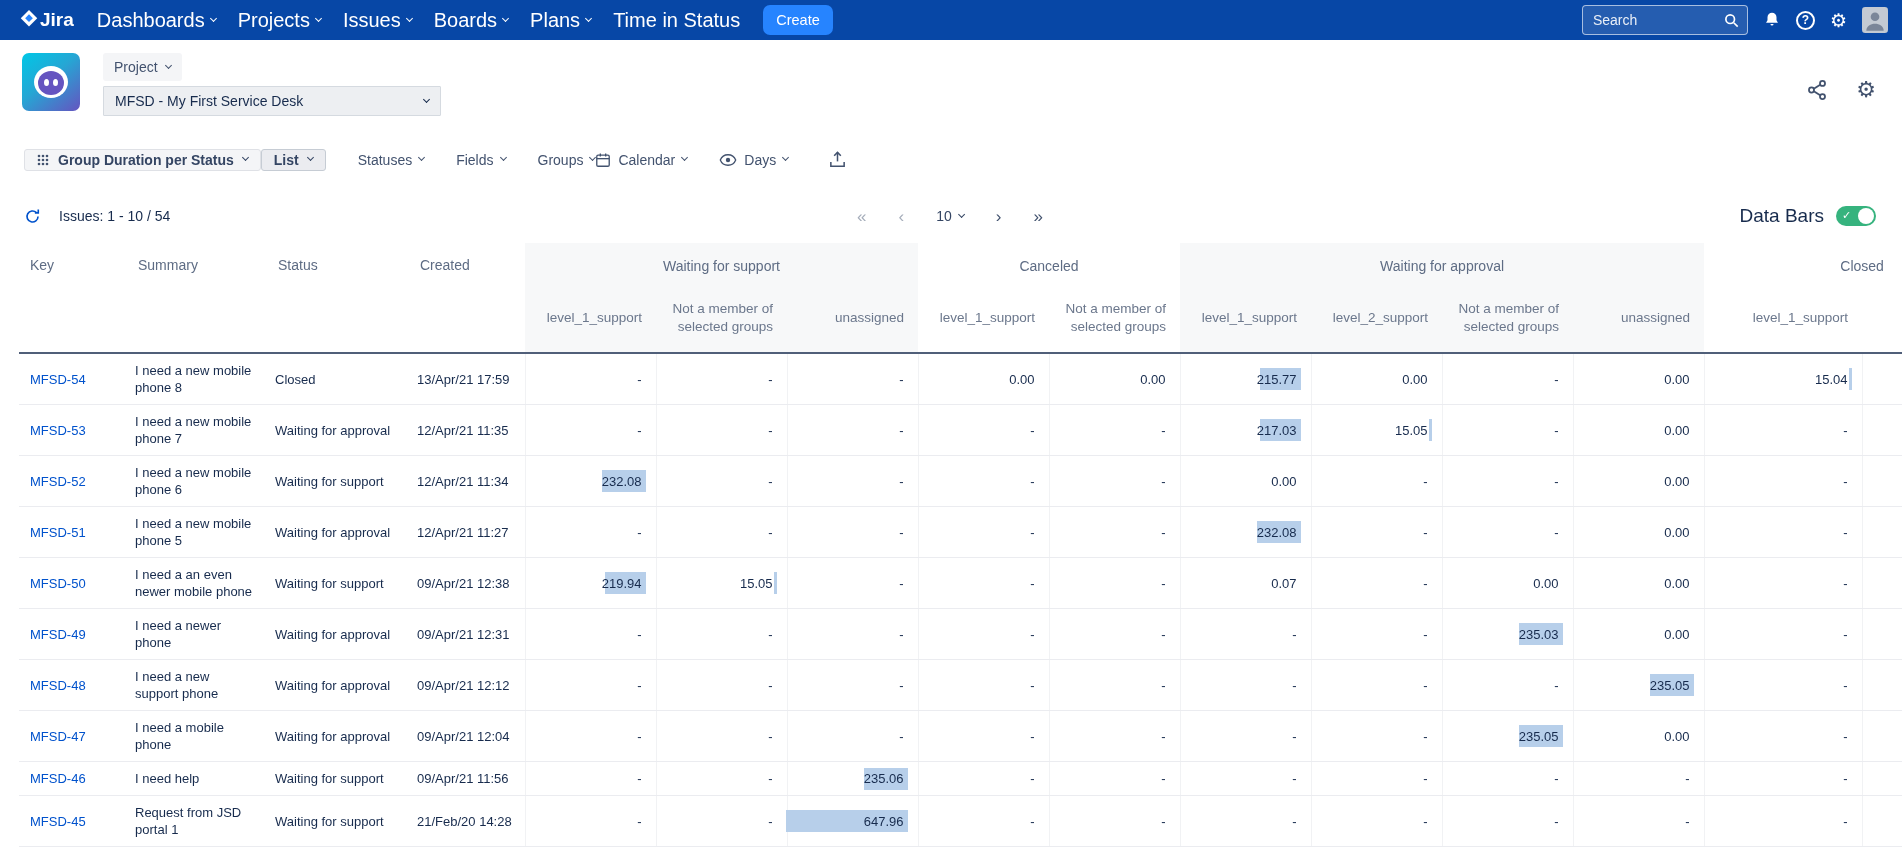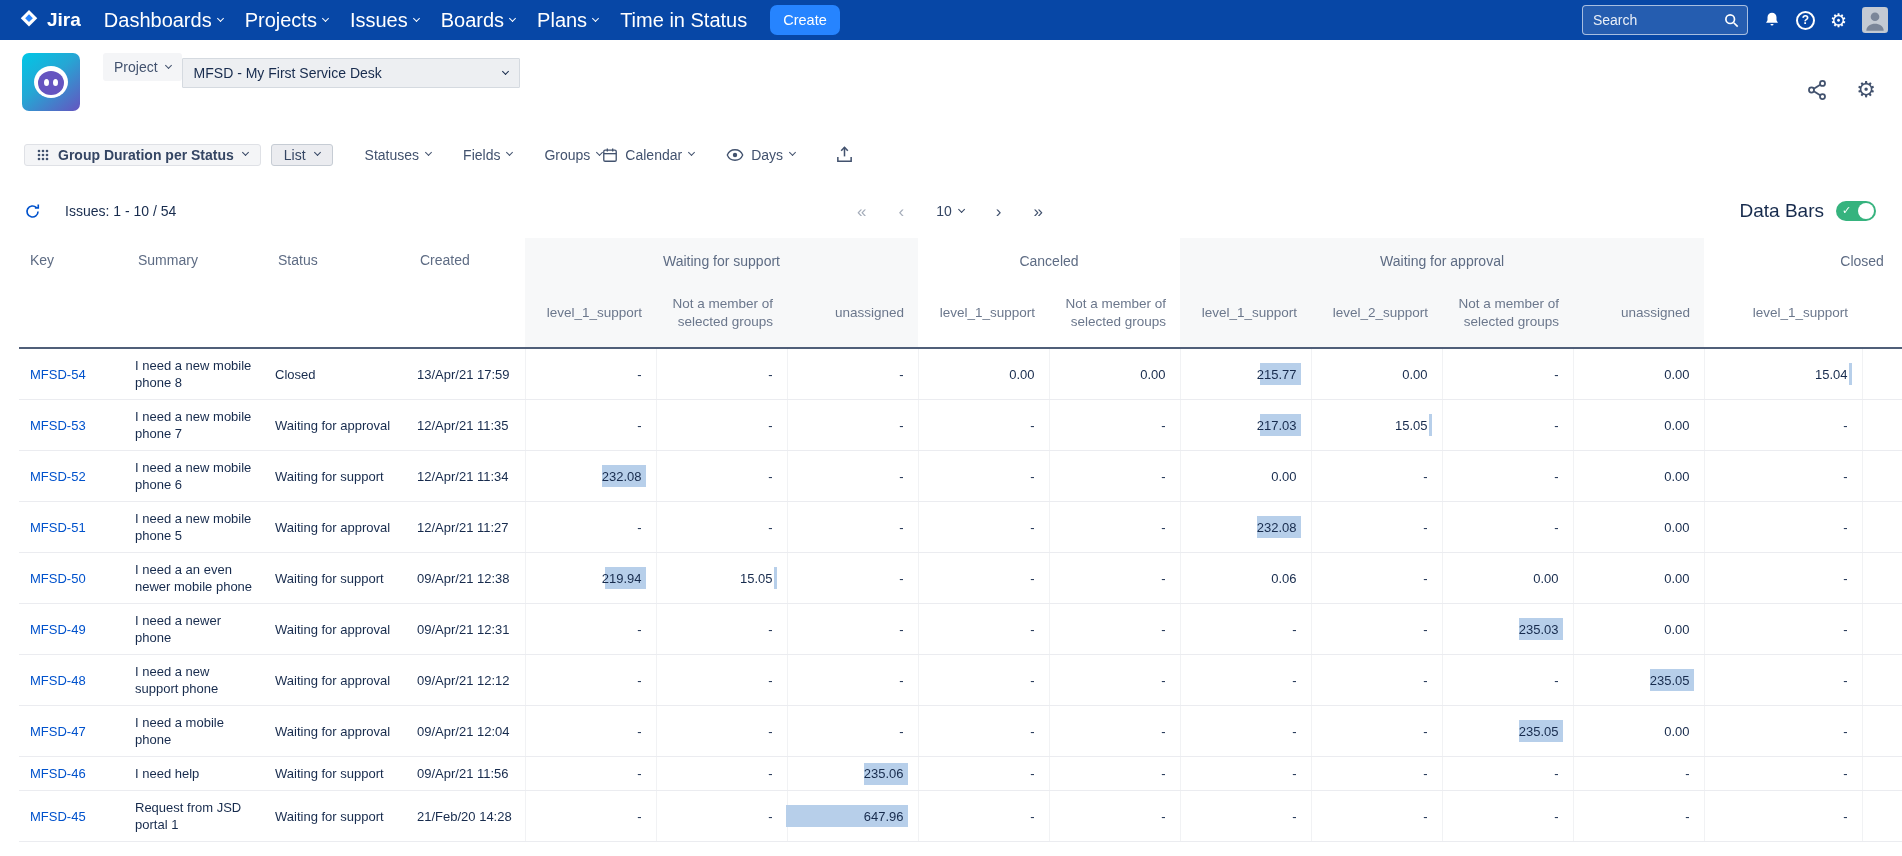--- a/index.html
+++ b/index.html
@@ -7,58 +7,58 @@
     --toggle:#36B37E; --shade:#F7F8F9;
   }
   *{box-sizing:border-box;}
   html,body{margin:0;padding:0;}
   body{
     width:1902px;height:856px;overflow:hidden;background:#fff;
     font-family:"Liberation Sans",sans-serif;color:#172B4D;
   }
   
   .topnav{height:40px;background:var(--nav);display:flex;align-items:center;padding:0 14px;}
-  .brand{display:flex;align-items:flex-start;gap:7px;color:#fff;font-size:19px;font-weight:bold;padding:0 12px 0 4px;cursor:pointer;}
+  .brand{display:flex;align-items:flex-start;color:#fff;font-size:19px;font-weight:bold;padding:0 12px 0 4px;cursor:pointer;}
   .nav-item{color:#fff;font-size:20px;padding:0 11px;height:40px;display:flex;align-items:center;gap:6px;cursor:pointer;white-space:nowrap;}
   .cv{display:inline-block;width:6px;height:6px;border-right:1.6px solid currentColor;border-bottom:1.6px solid currentColor;transform:rotate(45deg);margin-top:-4px;}
   .cv.small{width:5px;height:5px;}
   .create-btn{background:var(--create);color:#fff;border:none;border-radius:7px;font-size:14.5px;font-family:inherit;padding:7px 13px;margin-left:12px;cursor:pointer;}
   .nav-right{margin-left:auto;display:flex;align-items:center;gap:15px;}
   .search-box{display:flex;align-items:center;width:166px;height:30px;border:1px solid rgba(255,255,255,.6);border-radius:4px;background:rgba(255,255,255,.12);padding:0 8px;}
   .search-box input{flex:1;min-width:0;background:transparent;border:none;outline:none;color:#fff;font-size:14px;font-family:inherit;}
   .search-box input::placeholder{color:rgba(255,255,255,.9);}
   .nav-icon{color:#fff;display:flex;align-items:center;cursor:pointer;}
   .help-circle{width:19px;height:19px;border-radius:50%;border:2px solid #fff;color:#fff;font-size:12px;font-weight:bold;display:flex;align-items:center;justify-content:center;}
   .gear-glyph{font-size:19px;line-height:1;}
   
   .project-header{display:flex;align-items:flex-start;padding:13px 26px 0 22px;}
   .proj-avatar{width:58px;height:58px;border-radius:7px;background:linear-gradient(140deg,#00C7E6 0%,#26A6D4 45%,#6554C0 100%);position:relative;flex:0 0 auto;}
   .pa-head{position:absolute;left:12px;top:13px;width:34px;height:32px;background:#fff;border-radius:50%;}
   .pa-face{position:absolute;left:4px;top:5px;width:26px;height:24px;background:#6554C0;border-radius:50%;}
   .pa-eye{position:absolute;top:8px;width:5px;height:7px;background:#fff;border-radius:50%;}
   .pa-eye.l{left:6px;} .pa-eye.r{left:15px;}
-  .proj-controls{margin-left:23px;display:flex;flex-direction:row;align-items:flex-start;justify-content:center;}
+  .proj-controls{margin-left:23px;display:flex;flex-direction:column;align-items:flex-start;justify-content:center;}
   .project-dd{display:inline-flex;align-items:center;gap:8px;background:#F4F5F7;border:none;border-radius:3px;height:28px;padding:0 11px;font-size:14px;color:#42526E;font-family:inherit;cursor:pointer;}
   .project-select{margin-top:5px;width:338px;height:30px;background:#EDEFF2;border:1px solid #D5DAE0;border-radius:1px;display:flex;align-items:center;justify-content:space-between;padding:0 11px;font-size:14px;color:#172B4D;cursor:pointer;}
   .hdr-icons{margin-left:auto;display:flex;align-items:center;gap:28px;margin-top:26px;color:#42526E;}
   .hdr-icons .gear-glyph{font-size:22px;color:#42526E;}
   
   .toolbar{display:flex;align-items:center;margin:32px 26px 0 24px;}
   .btn{display:inline-flex;align-items:center;gap:9px;background:#F4F5F7;border:1px solid #DFE1E6;border-radius:3px;height:22px;padding:0 12px;font-size:14px;color:#42526E;font-family:inherit;cursor:pointer;white-space:nowrap;}
   .btn.report{font-weight:bold;color:#344563;}
-  .btn.list{font-weight:normal;color:#344563;margin-left:10px;background:#EBECF0;border-color:#C6CCD4;}
+  .btn.list{font-weight:bold;color:#344563;background:#EBECF0;border-color:#C6CCD4;}
   .txt-dd{display:inline-flex;align-items:center;gap:7px;margin-left:32px;font-size:14px;color:#42526E;cursor:pointer;white-space:nowrap;}
   .filter-wrap{flex:1;display:flex;justify-content:center;}
   .filter-wrap input{width:250px;border:none;outline:none;background:transparent;text-align:center;font-size:14px;font-family:inherit;color:#172B4D;}
   .filter-wrap input::placeholder{color:#7A869A;}
   .export-btn{margin-left:38px;background:none;border:none;padding:2px;cursor:pointer;display:flex;}
   
   .status-row{display:flex;align-items:center;margin:32px 26px 0 24px;position:relative;height:26px;}
   .refresh-btn{background:none;border:none;padding:0;display:flex;cursor:pointer;}
-  .issues-label{margin-left:24px;font-size:14px;color:#172B4D;}
+  .issues-label{margin-left:18px;font-size:14px;color:#172B4D;}
   .pagination{position:absolute;left:50%;transform:translateX(-50%);display:flex;align-items:center;gap:32px;font-size:17px;color:#42526E;}
   .pg{cursor:pointer;line-height:1;}
   .pg.disabled{color:#A5ADBA;}
   .page-size{display:inline-flex;align-items:center;gap:7px;font-size:14px;color:#344563;cursor:pointer;}
   .databars-wrap{margin-left:auto;display:flex;align-items:center;}
   .databars-label{font-size:19px;color:#172B4D;}
   .toggle{width:40px;height:20px;border-radius:10px;background:var(--toggle);position:relative;margin-left:12px;cursor:pointer;}
   .toggle .knob{position:absolute;right:2px;top:2px;width:16px;height:16px;border-radius:50%;background:#fff;}
   .toggle .tick{position:absolute;left:6px;top:3px;color:#fff;font-size:11px;}
   
@@ -382,21 +382,21 @@
         <tr>
           <td class="td-key"><a href="#">MFSD-50</a></td>
           <td class="td-summary">I need a an even newer mobile phone</td>
           <td class="td-status">Waiting for support</td>
           <td class="td-created">09/Apr/21 12:38</td>
           <td class="td-val"><span class="bar" style="width: 41px;"></span><span class="val-text">219.94</span></td>
           <td class="td-val"><span class="bar" style="width: 3px;"></span><span class="val-text">15.05</span></td>
           <td class="td-val"><span class="val-text">-</span></td>
           <td class="td-val"><span class="val-text">-</span></td>
           <td class="td-val"><span class="val-text">-</span></td>
-          <td class="td-val"><span class="val-text">0.06</span></td>
+          <td class="td-val"><span class="val-text">0.07</span></td>
           <td class="td-val"><span class="val-text">-</span></td>
           <td class="td-val"><span class="val-text">0.00</span></td>
           <td class="td-val"><span class="val-text">0.00</span></td>
           <td class="td-val"><span class="val-text">-</span></td>
           <td class="td-val"><span class="val-text"></span></td>
         </tr>
         <tr>
           <td class="td-key"><a href="#">MFSD-49</a></td>
           <td class="td-summary">I need a newer phone</td>
           <td class="td-status">Waiting for approval</td>

